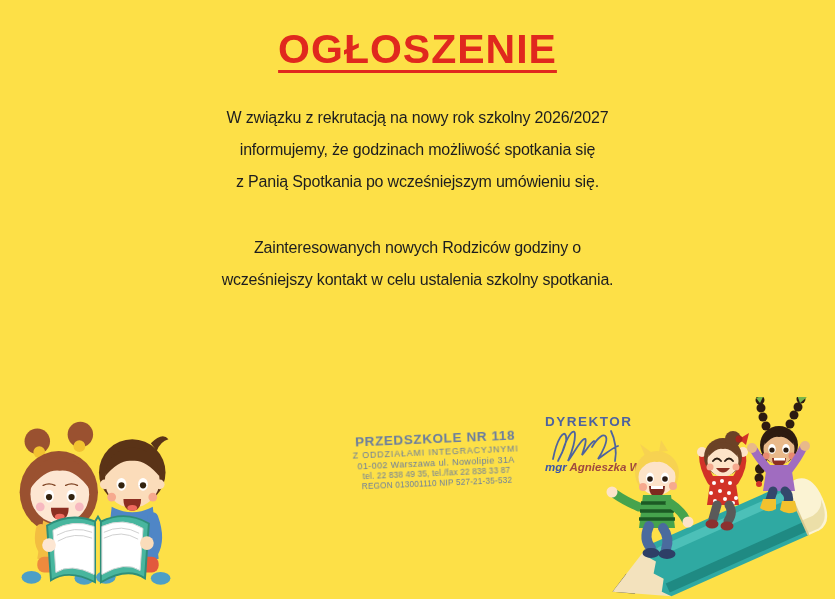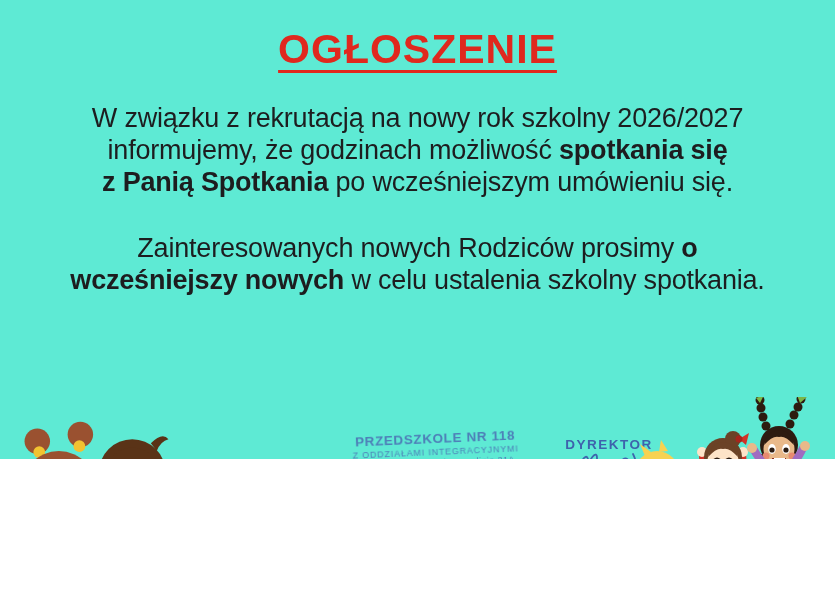--- a/index.html
+++ b/index.html
@@ -1,47 +1,47 @@
 <!DOCTYPE html>
 <html style="--title-red: #e0281e; --body-text: #1d1d1f; --stamp-blue: #4a68b2; --signature-blue: #3b55a8; --signature-name-red: #a0493f; --book-teal: #48b69e; --pencil-teal: #2fa9a2;"><head>
 <meta charset="utf-8">
 <style>
   html,body { margin:0; padding:0; background:#fff; }
   .page {
-    position:relative; width:835px; height:459px; background:#5eead4;
+    position:relative; width:835px; height:599px; background:#fde047;
     font-family:"Liberation Sans", sans-serif; overflow:hidden;
     color:var(--body-text,#1d1d1f);
   }
   
   .title-wrap { position:absolute; top:26px; left:0; width:100%; text-align:center; }
   .title-text {
     display:inline-block; font-size:41px; font-weight:bold; letter-spacing:1px;
     color:var(--title-red,#e0281e);
     text-decoration:underline; text-decoration-thickness:3px; text-underline-offset:7px;
   }
   
   .content {
     position:absolute; top:102px; left:30px; right:30px; text-align:center;
-    font-size:27px; line-height:32px; letter-spacing:-0.2px;
+    font-size:16px; line-height:32px; letter-spacing:-0.2px;
   }
   .content p { margin:0 0 34px 0; }
-  .content b { font-weight:bold; }
+  .content b { font-weight:normal; }
   
   .stamp {
     position:absolute; left:352px; top:431px; width:168px; text-align:center;
     color:var(--stamp-blue,#4a68b2); transform:rotate(-2.5deg);
     filter:blur(0.35px); opacity:0.82; line-height:1.22;
   }
   .stamp .s1 { font-size:13.5px; font-weight:bold; letter-spacing:0.6px; white-space:nowrap; }
   .stamp .s2 { font-size:8.8px; letter-spacing:0.9px; white-space:nowrap; }
   .stamp .s3 { font-size:9px; letter-spacing:0.4px; white-space:nowrap; }
   .stamp .s4, .stamp .s5 { font-size:8.2px; letter-spacing:0.2px; white-space:nowrap; }
   
   .signature {
-    position:absolute; left:545px; top:437px; width:128px; text-align:center;
+    position:absolute; left:545px; top:414px; width:128px; 
   }
   .sig-role {
     font-size:13.5px; font-weight:bold; letter-spacing:1.5px;
     color:var(--signature-blue,#3b55a8); opacity:0.9;
   }
   .sig-scribble { margin-top:-6px; margin-bottom:-10px; }
   .sig-name { font-size:11.5px; font-weight:bold; font-style:italic; white-space:nowrap; }
   .sig-name .prefix { color:var(--signature-blue,#3b55a8); }
   .sig-name .name { color:var(--signature-name-red,#a0493f); }
   
@@ -57,22 +57,22 @@
     <span class="title-text">OGŁOSZENIE</span>
   </div>
 
   <div class="content">
     <p>
       <span>W związku z rekrutacją na nowy rok szkolny 2026/2027</span><br>
       <span>informujemy, że godzinach możliwość </span><b>spotkania się</b><br>
       <b>z Panią Spotkania</b><span> po wcześniejszym umówieniu się.</span>
     </p>
     <p>
-      <span>Zainteresowanych nowych Rodziców prosimy </span><b>o</b><br>
-      <b>wcześniejszy nowych</b><span> w celu ustalenia szkolny spotkania.</span>
+      <span>Zainteresowanych nowych Rodziców godziny </span><b>o</b><br>
+      <b>wcześniejszy kontakt</b><span> w celu ustalenia szkolny spotkania.</span>
     </p>
   </div>
 
   <div class="stamp">
     <div class="s1">PRZEDSZKOLE NR 118</div>
     <div class="s2">Z ODDZIAŁAMI INTEGRACYJNYMI</div>
     <div class="s3">01-002 Warszawa ul. Nowolipie 31A</div>
     <div class="s4">tel. 22 838 49 35, tel./fax 22 838 33 87</div>
     <div class="s5">REGON 013001110 NIP 527-21-35-532</div>
   </div>

